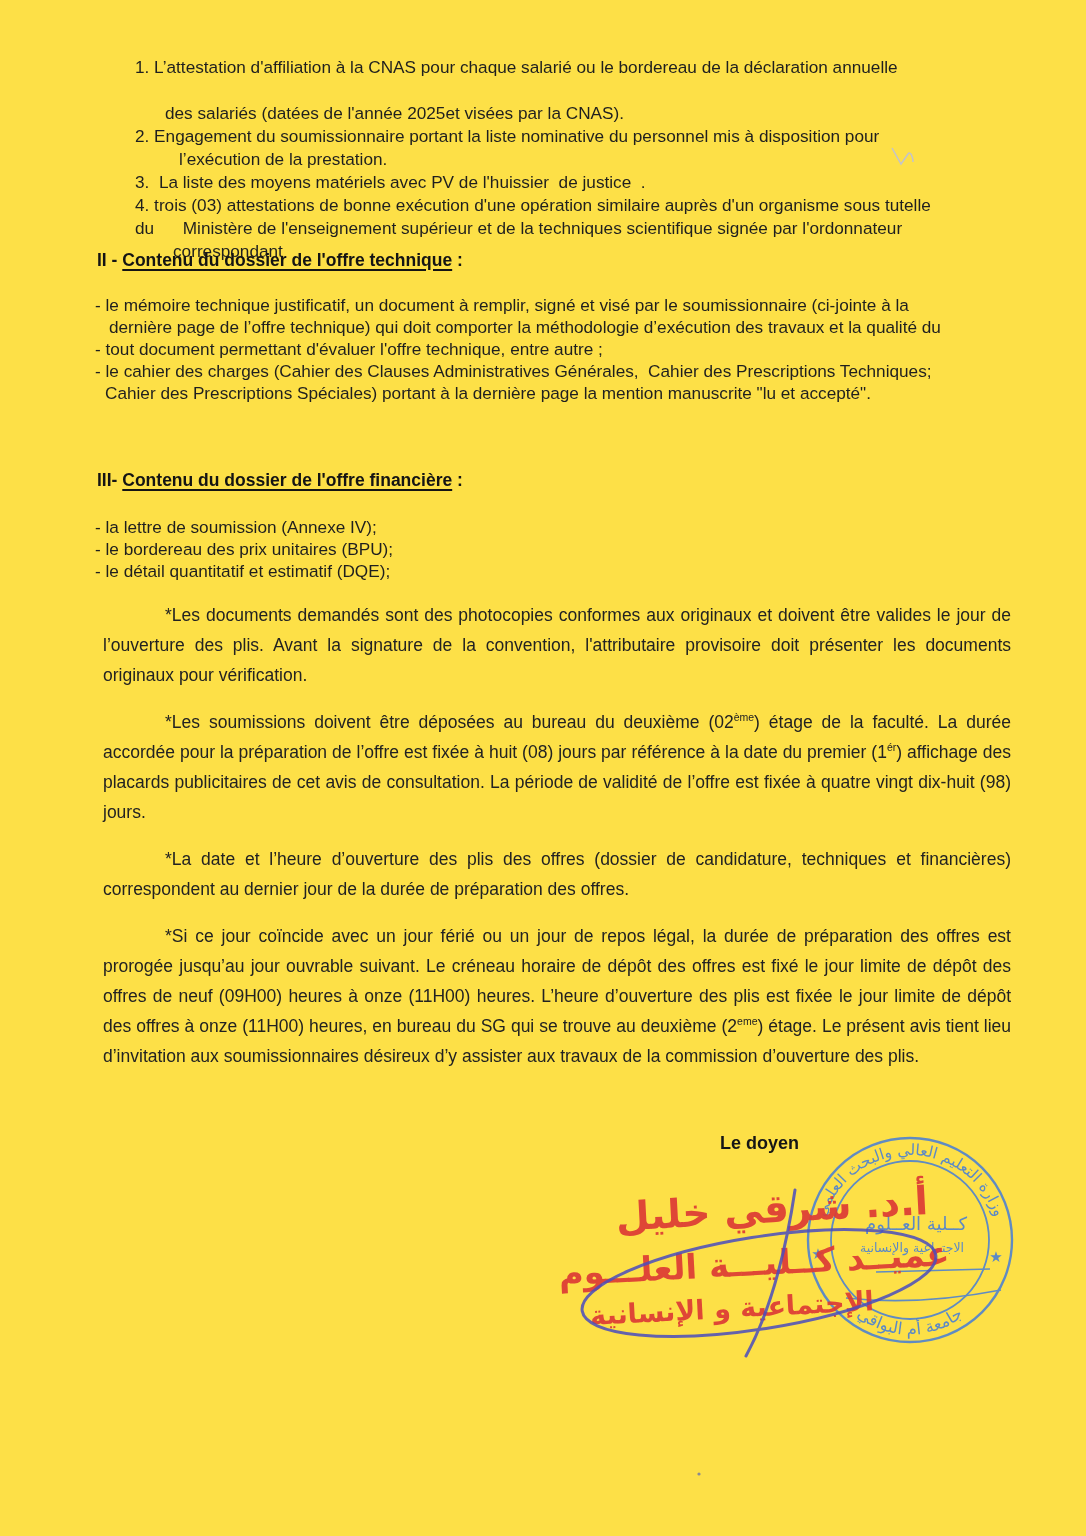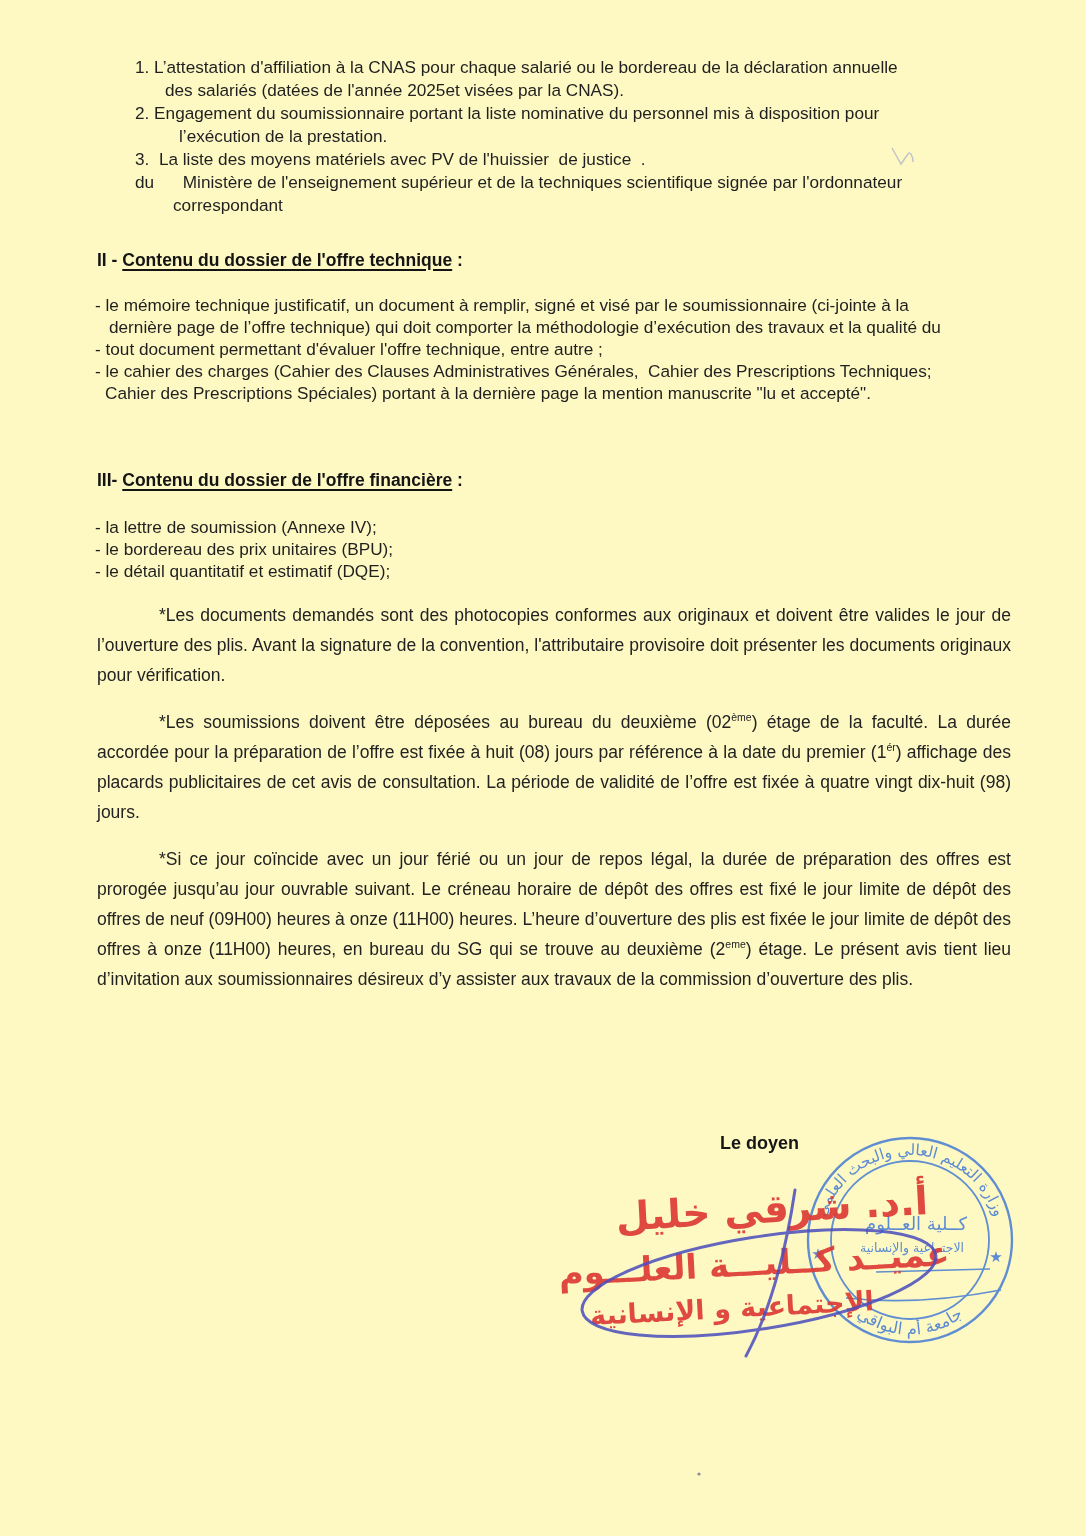--- a/index.html
+++ b/index.html
@@ -1,43 +1,43 @@
 <!DOCTYPE html>
 <html><head>
 <meta charset="utf-8">
 <style>
   html,body{margin:0;padding:0;background:#ffffff;}
   .page{
     position:relative;
     width:1086px;height:1536px;
-    background:#fef9c3;
+    background:#fde047;
     overflow:hidden;
     font-family:"Liberation Sans","DejaVu Sans",sans-serif;
     color:#1f1f1f;
   }
   
   .num-list{position:absolute;left:135px;top:56px;width:890px;font-size:17.2px;line-height:23px;}
   .dash-list{position:absolute;left:95px;width:930px;font-size:17.2px;line-height:22px;}
   .dl-tech{top:294px;}
   .dl-fin{top:516px;}
   .line{white-space:pre-wrap;}
-  .i30{padding-left:30px;}
+  .i30{padding-left:30px;margin-top:23px;}
   .i44{padding-left:44px;}
   .i38{padding-left:38px;}
   .i14{padding-left:14px;}
   .i10{padding-left:10px;}
   
   .sec-head{position:absolute;left:97px;font-size:17.5px;font-weight:bold;color:#141414;}
   .sec2{top:250px;}
   .sec3{top:470px;}
   .sec-head .ul{text-decoration:underline;text-decoration-thickness:1.5px;text-underline-offset:3px;}
   
   .paras{position:absolute;left:95px;top:600px;width:916px;}
   .paras p{
-    margin:0 0 17px 2px;
+    margin:0 0 17px 8px;
     font-size:17.5px;line-height:30px;
     text-align:justify;text-indent:62px;
     color:#222;
   }
   .paras sup{font-size:10.5px;line-height:0;vertical-align:7px;letter-spacing:0;}
   
   .doyen{position:absolute;left:720px;top:1133px;font-size:18px;font-weight:bold;color:#161616;}
   
   .stamp-svg{position:absolute;left:0;top:0;width:1086px;height:1536px;}
   .red-stamp{
@@ -56,20 +56,21 @@
 <body>
 
 <div class="page">
 
   <div class="num-list">
     <div class="line">1. L’attestation d'affiliation à la CNAS pour chaque salarié ou le bordereau de la déclaration annuelle</div>
     <div class="line i30">des salariés (datées de l'année 2025et visées par la CNAS).</div>
     <div class="line">2. Engagement du soumissionnaire portant la liste nominative du personnel mis à disposition pour</div>
     <div class="line i44">l’exécution de la prestation.</div>
     <div class="line">3.  La liste des moyens matériels avec PV de l'huissier  de justice  .</div>
+    <div class="line">4. trois (03) attestations de bonne exécution d'une opération similaire auprès d'un organisme sous tutelle</div>
     <div class="line">du      Ministère de l'enseignement supérieur et de la techniques scientifique signée par l'ordonnateur</div>
     <div class="line i38">correspondant</div>
   </div>
 
   <div class="sec-head sec2">
     <span>II - </span><span class="ul">Contenu du dossier de l'offre technique</span><span> :</span>
   </div>
 
   <div class="dash-list dl-tech">
     <div class="line">- le mémoire technique justificatif, un document à remplir, signé et visé par le soumissionnaire (ci-jointe à la</div>
@@ -85,20 +86,21 @@
 
   <div class="dash-list dl-fin">
     <div class="line">- la lettre de soumission (Annexe IV);</div>
     <div class="line">- le bordereau des prix unitaires (BPU);</div>
     <div class="line">- le détail quantitatif et estimatif (DQE);</div>
   </div>
 
   <div class="paras">
     <p><span>*Les documents demandés sont des photocopies conformes aux originaux et doivent être valides le jour de l’ouverture des plis. Avant la signature de la convention, l'attributaire provisoire doit présenter les documents originaux pour vérification.</span></p>
     <p><span>*Les soumissions doivent être déposées au bureau du deuxième (02</span><sup>ème</sup><span>) étage de la faculté. La durée accordée pour la préparation de l’offre est fixée à huit  (08) jours par référence à la date du premier (1</span><sup>ér</sup><span>) affichage des placards publicitaires de cet avis de consultation. La période de validité de l’offre est fixée à quatre vingt dix-huit (98) jours.</span></p>
+    <p><span>*La date et l’heure d’ouverture des plis des offres (dossier de candidature, techniques et financières) correspondent au dernier jour de la durée de préparation des offres.</span></p>
     <p><span>*Si ce jour coïncide avec un jour férié ou un jour de repos légal, la durée de préparation des offres est prorogée jusqu’au jour ouvrable suivant. Le créneau horaire de dépôt des offres est fixé le jour limite de dépôt des offres de neuf (09H00) heures à onze (11H00) heures. L’heure d’ouverture des plis est fixée le jour limite de dépôt des offres à onze (11H00) heures, en bureau du SG qui se trouve au deuxième (2</span><sup>eme</sup><span>) étage. Le présent avis tient lieu d’invitation aux soumissionnaires désireux d’y assister aux travaux de la commission d’ouverture des plis.</span></p>
   </div>
 
   <div class="doyen">Le doyen</div>
 
   <svg class="stamp-svg" viewBox="0 0 1086 1536" xmlns="http://www.w3.org/2000/svg">
     <defs>
       <path id="arc-top" d="M 821 1244 A 89 89 0 1 1 999 1244" fill="none"></path>
       <path id="arc-bottom" d="M 827 1268 A 85 85 0 0 0 993 1268" fill="none"></path>
     </defs>

